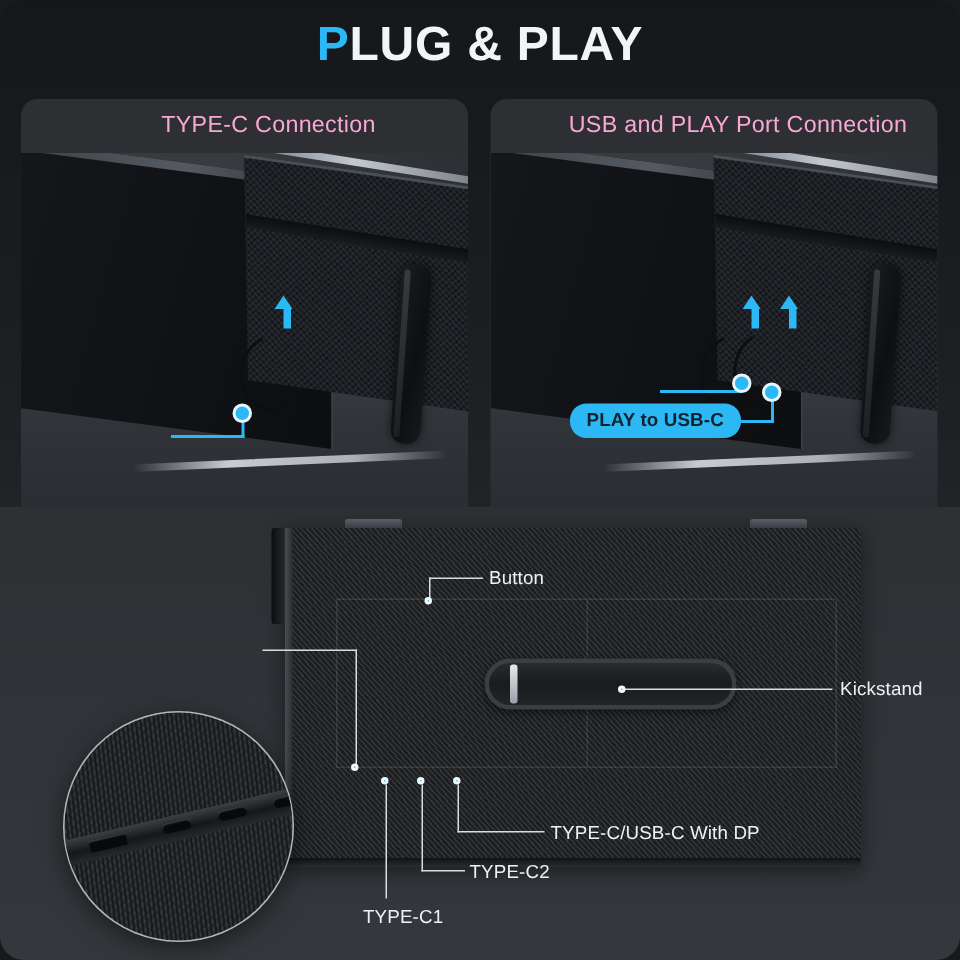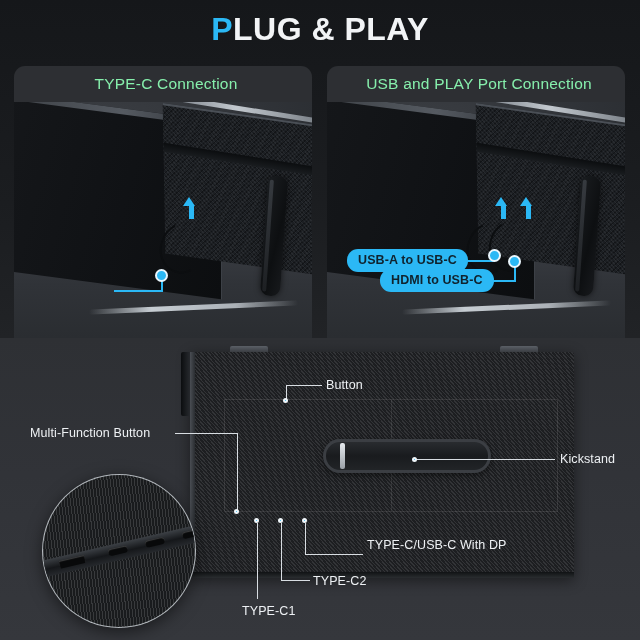--- a/index.html
+++ b/index.html
@@ -3,21 +3,21 @@
 <meta charset="utf-8">
 <style>
   * { margin:0; padding:0; box-sizing:border-box; }
   html,body { width:640px; height:640px; }
   body {
     font-family:"Liberation Sans", sans-serif;
     background:#17191c;
     overflow:hidden;
     position:relative;
   }
-  .page { position:relative; width:640px; height:640px; overflow:hidden; }
+  .page { position:relative; width:640px; height:640px; overflow:hidden;border-radius:16px; }
 
   
   .top-section{
     position:absolute; left:0; top:0; width:640px; height:338px;
     background:linear-gradient(#15171a 0%, #1b1d20 60%, #212326 100%);
   }
   .title{
     position:absolute; left:0; top:9px; width:640px; text-align:center;
     font-size:32px; font-weight:bold; letter-spacing:.5px; color:#f2f4f6;
     line-height:40px;
@@ -27,23 +27,23 @@
   
   .panel{
     position:absolute; top:66px; height:272px; overflow:hidden;
     border-radius:11px 11px 0 0;
     background:#2d2f33;
   }
   .panel.left { left:14px;  width:298px; }
   .panel.right{ left:327px; width:298px; }
 
   .panel-title{
-    position:absolute; left:3px; top:0; width:100%; height:36px;
+    position:absolute; left:16px; top:0; width:100%; height:36px;
     line-height:36px; text-align:center;
-    color:#86efac; font-size:15.5px; letter-spacing:.2px;
+    color:#f9a8d4; font-size:15.5px; letter-spacing:.2px;
     z-index:7;
   }
 
   .photo{
     position:absolute; left:0; top:36px; width:100%; height:236px;
     overflow:hidden;
     background:
       radial-gradient(130% 95% at 32% 10%, #3a3d42 0%, #303338 40%, #26292d 75%, #1d2024 100%);
   }
   
@@ -261,26 +261,25 @@
         <div class="cable" style="left:140px; top:120px; transform:rotate(22deg);"></div>
         <div class="cable" style="left:162px; top:118px; transform:rotate(14deg);"></div>
         <div class="arrow-stem" style="left:174px; top:104px;"></div>
         <div class="arrow-up" style="left:168px; top:95px;"></div>
         <div class="arrow-stem" style="left:199px; top:104px;"></div>
         <div class="arrow-up" style="left:193px; top:95px;"></div>
       </div>
 
       <div class="dot" style="left:163px; top:185px;"></div>
       <div class="leader" style="left:113px; top:194px; width:54px; height:2px;"></div>
-      <div class="pill" style="left:20px;  top:183px;">USB-A to USB-C</div>
 
       <div class="dot" style="left:183px; top:191px;"></div>
       <div class="leader" style="left:187px; top:193px; width:2px; height:23px;"></div>
       <div class="leader" style="left:148px; top:214px; width:41px; height:2px;"></div>
-      <div class="pill" style="left:53px;  top:203px;">HDMI to USB-C</div>
+      <div class="pill" style="left:53px;  top:203px;">PLAY to USB-C</div>
     </div>
   </div>
 
   <div class="bottom-section">
 
     <div class="back-unit">
       <div class="back-shell"></div>
       <div class="back-spine"></div>
       <div class="back-left-rail"></div>
       <div class="tab" style="left:52px;"></div>
@@ -301,34 +300,33 @@
     </div>
 
     <div class="bdot" style="left:283px; top:60px;"></div>
     <div class="bline" style="left:286px; top:47px; width:1px; height:15px;"></div>
     <div class="bline" style="left:286px; top:47px; width:36px; height:1px;"></div>
     <div class="blabel" style="left:326px; top:40px;">Button</div>
 
     <div class="bdot" style="left:234px; top:171px;"></div>
     <div class="bline" style="left:237px; top:95px; width:1px; height:78px;"></div>
     <div class="bline" style="left:175px; top:95px; width:63px; height:1px;"></div>
-    <div class="blabel" style="left:30px; top:88px;">Multi-Function Button</div>
 
     <div class="bdot" style="left:412px; top:119px;"></div>
     <div class="bline" style="left:416px; top:121px; width:139px; height:1px;"></div>
     <div class="blabel" style="left:560px; top:114px;">Kickstand</div>
 
     <div class="bdot" style="left:254px; top:180px;"></div>
     <div class="bline" style="left:257px; top:185px; width:1px; height:76px;"></div>
     <div class="blabel" style="left:242px; top:266px;">TYPE-C1</div>
 
     <div class="bdot" style="left:278px; top:180px;"></div>
     <div class="bline" style="left:281px; top:185px; width:1px; height:58px;"></div>
     <div class="bline" style="left:281px; top:242px; width:29px; height:1px;"></div>
     <div class="blabel" style="left:313px; top:236px;">TYPE-C2</div>
 
     <div class="bdot" style="left:302px; top:180px;"></div>
     <div class="bline" style="left:305px; top:185px; width:1px; height:32px;"></div>
     <div class="bline" style="left:305px; top:216px; width:58px; height:1px;"></div>
-    <div class="blabel" style="left:367px; top:200px;">TYPE-C/USB-C With DP</div>
+    <div class="blabel" style="left:367px; top:210px;">TYPE-C/USB-C With DP</div>
   </div>
 
 </div>
 
 </body></html>

